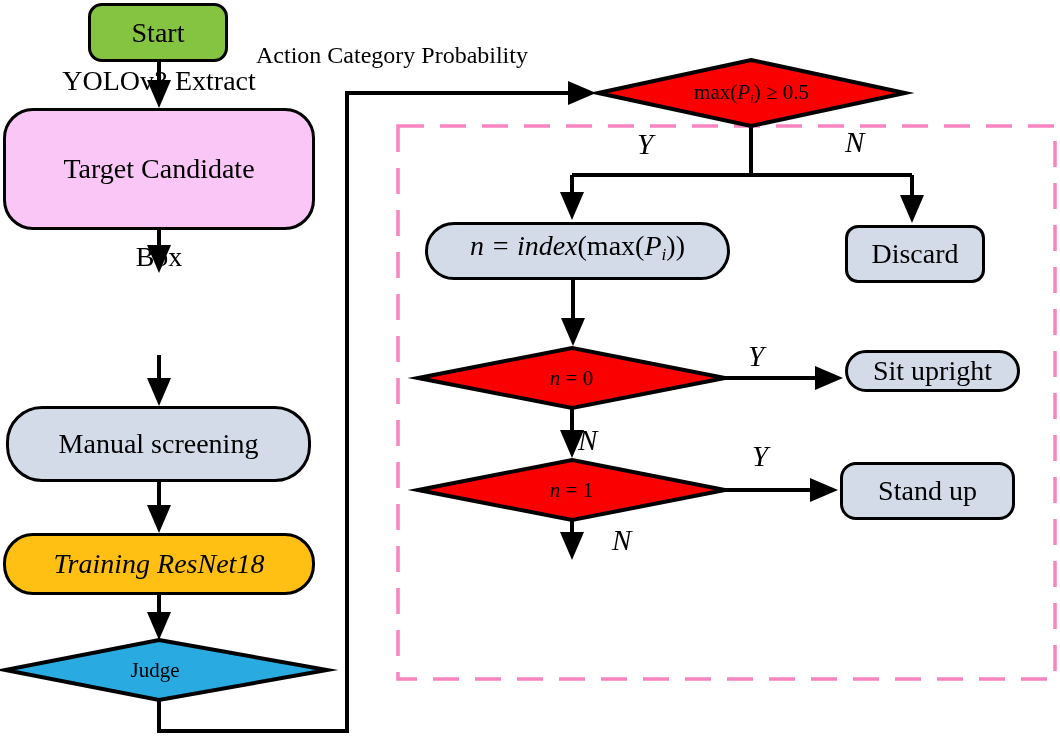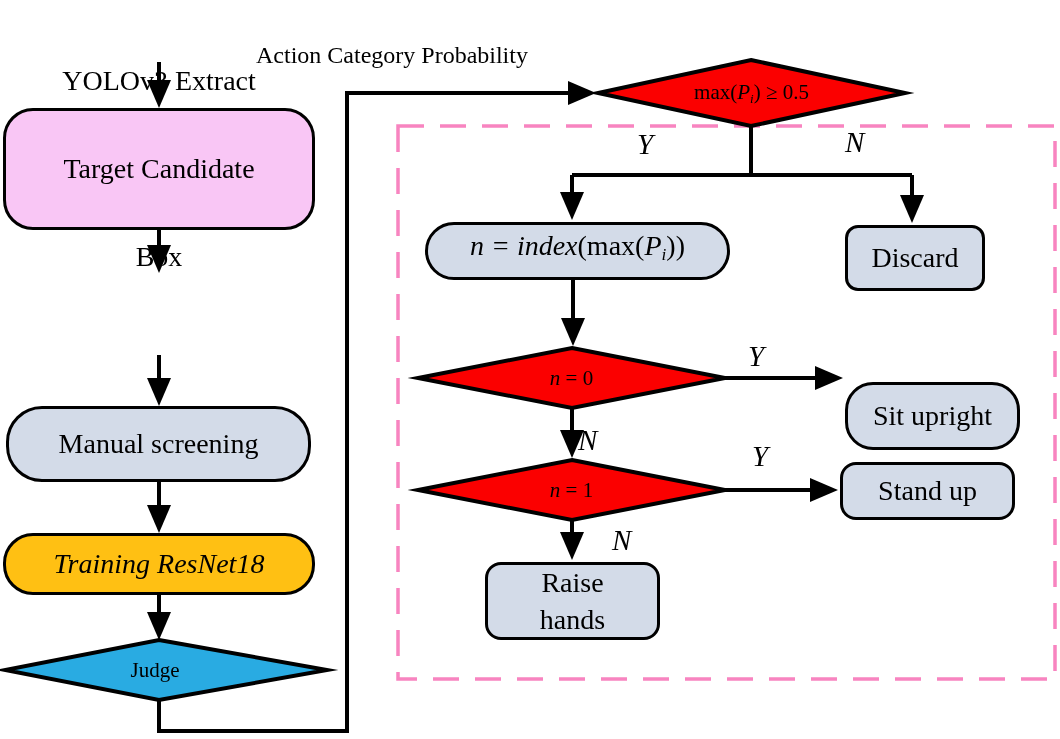--- a/index.html
+++ b/index.html
@@ -19,22 +19,22 @@
     display:flex; flex-direction:column; align-items:center; justify-content:center;
     text-align:center; font-size:28px; line-height:38px; z-index:2;
   }
   .node .ln{display:block;}
   #n-start   {left:88px;  top:3px;   width:140px; height:59px;  background:var(--c-green);  border-radius:14px;}
   #n-yolo    {left:3px;   top:108px; width:312px; height:122px; background:var(--c-pink);   border-radius:30px; line-height:40px;gap:48px;}
   #n-behavior{left:3px;   top:273px; width:312px; height:82px;  background:var(--c-orange); border-radius:38px;}
   #n-manual  {left:6px;   top:406px; width:305px; height:76px;  background:var(--c-slate);  border-radius:36px;}
   #n-training{left:3px;   top:533px; width:312px; height:62px;  background:var(--c-yellow); border-radius:30px;font-style:italic;}
   #n-index   {left:425px; top:222px; width:305px; height:58px;  background:var(--c-slate);  border-radius:29px; font-size:28px;}
-  #n-discard {left:845px; top:225px; width:140px; height:66px;  background:var(--c-slate);  border-radius:13px;}
-  #n-sit     {left:845px; top:350px; width:175px; height:68px;  background:var(--c-slate);  border-radius:28px;margin-top:32px;}
+  #n-discard {left:845px; top:225px; width:140px; height:58px;  background:var(--c-slate);  border-radius:13px;}
+  #n-sit     {left:845px; top:350px; width:175px; height:42px;  background:var(--c-slate);  border-radius:28px;}
   #n-stand   {left:840px; top:462px; width:175px; height:58px;  background:var(--c-slate);  border-radius:16px;}
   #n-raise   {left:485px; top:562px; width:175px; height:78px;  background:var(--c-slate);  border-radius:16px; line-height:37px;}
   .dlabel{
     position:absolute; display:flex; align-items:center; justify-content:center;
     font-size:21px; z-index:3; text-align:center;
   }
   #l-max  {left:598px; top:63px;  width:307px; height:60px;}
   #l-n0   {left:418px; top:348px; width:307px; height:60px;}
   #l-n1   {left:418px; top:460px; width:307px; height:60px;}
   #l-judge{left:5px;   top:640px; width:300px; height:60px;}
@@ -81,20 +81,23 @@
     <g stroke-width="4" stroke-miterlimit="12" style="stroke:var(--c-line)">
       <polygon points="751,60 905,93 751,126 598,93" style="fill:var(--c-red);stroke:var(--c-line)"></polygon>
       <polygon points="572,348 725,378 572,408 418,378" style="fill:var(--c-red);stroke:var(--c-line)"></polygon>
       <polygon points="572,460 725,490 572,520 418,490" style="fill:var(--c-red);stroke:var(--c-line)"></polygon>
       <polygon points="159,640 327,670 159,700 5,670" style="fill:var(--c-cyan);stroke:var(--c-line)"></polygon>
     </g>
   </svg>
 
   <div id="action-label">Action Category Probability</div>
 
+  <div class="node" id="n-start">
+    <span class="ln">Start</span>
+  </div>
 
   <div class="node" id="n-yolo">
     <span class="ln">YOLOv3 Extract</span>
     <span class="ln">Target Candidate</span>
     <span class="ln">Box</span>
   </div>
 
 
   <div class="node" id="n-manual">
     <span class="ln">Manual screening</span>
@@ -115,24 +118,20 @@
   </div>
 
   <div class="node" id="n-sit">
     <span class="ln">Sit upright</span>
   </div>
 
   <div class="node" id="n-stand">
     <span class="ln">Stand up</span>
   </div>
 
-  <div class="node" id="n-raise">
-    <span class="ln">Raise</span>
-    <span class="ln">hands</span>
-  </div>
 
   <div class="dlabel" id="l-max">
     <span>
       <span class="math-seg">max(</span><span class="math-seg it">P</span><span class="sub">i</span><span class="math-seg">) ≥ 0.5</span>
     </span>
   </div>
 
   <div class="dlabel" id="l-n0">
     <span>
       <span class="math-seg it">n</span><span class="math-seg"> = 0</span>

